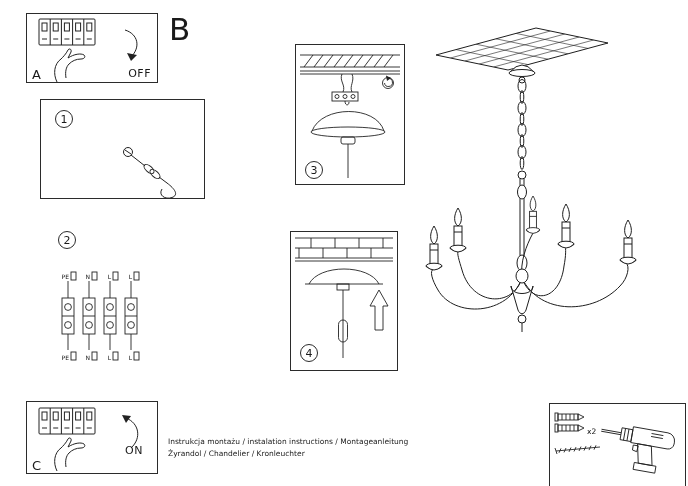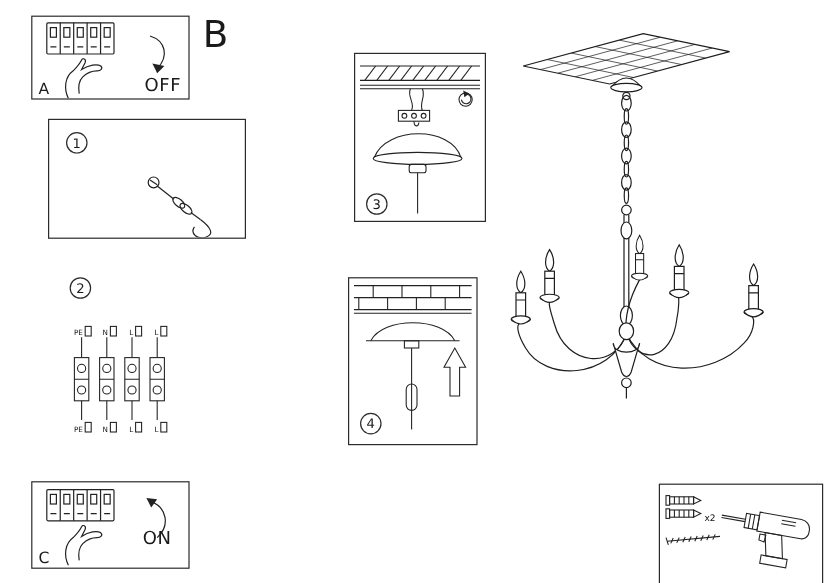--- a/index.html
+++ b/index.html
@@ -2,21 +2,21 @@
 <html><head>
 <meta charset="utf-8">
 <style>
   *{box-sizing:border-box}
   html,body{margin:0;padding:0;background:#fff}
   .page{position:relative;width:688px;height:486px;background:#fff;overflow:hidden;
         font-family:"DejaVu Sans",sans-serif;color:#1a1a1a}
   .frame{position:absolute;border:1px solid #2b2b2b;background:#fff}
   .art{position:absolute}
   .corner-label{position:absolute;left:5px;bottom:1px;font-size:13px;line-height:1}
-  .state-label{position:absolute;font-size:15px;letter-spacing:.5px}
+  .state-label{position:absolute;font-size:11px;letter-spacing:.5px}
   .big-letter{position:absolute;left:169px;top:14px;font-size:31px;line-height:1}
   .step-circle{position:absolute;width:18px;height:18px;border:1px solid #2b2b2b;border-radius:50%;
                font-size:11px;display:flex;align-items:center;justify-content:center;background:#fff}
   .footer{position:absolute;left:168px;top:436px;font-size:7.5px;line-height:1.65;color:#222}
   svg{display:block}
   svg text{font-family:"DejaVu Sans",sans-serif}
 </style>
 </head>
 <body>
 
@@ -318,14 +318,18 @@
         </g>
         <path d="M30,69 C26,61 27,51 34,46 C36,44 39,41 41,37 C42,35 45,36 44,39 L41,45 C47,41 54,40 57,42 C59,44 57,46 54,46 C49,46 45,48 42,51 C39,54 38,59 39,65"></path>
         <path d="M104,46 C115,36 112,21 99,16"></path>
         <polygon points="95,13 104,14 99,21" fill="#222" stroke="none"></polygon>
       </g>
     </svg>
     <span class="corner-label">C</span>
     <span class="state-label" style="right:14px;bottom:16px">ON</span>
   </div>
 
+  <div class="footer">
+    <div>Instrukcja montażu / instalation instructions / Montageanleitung</div>
+    <div>Żyrandol / Chandelier / Kronleuchter</div>
+  </div>
 
 </div>
 
 </body></html>

